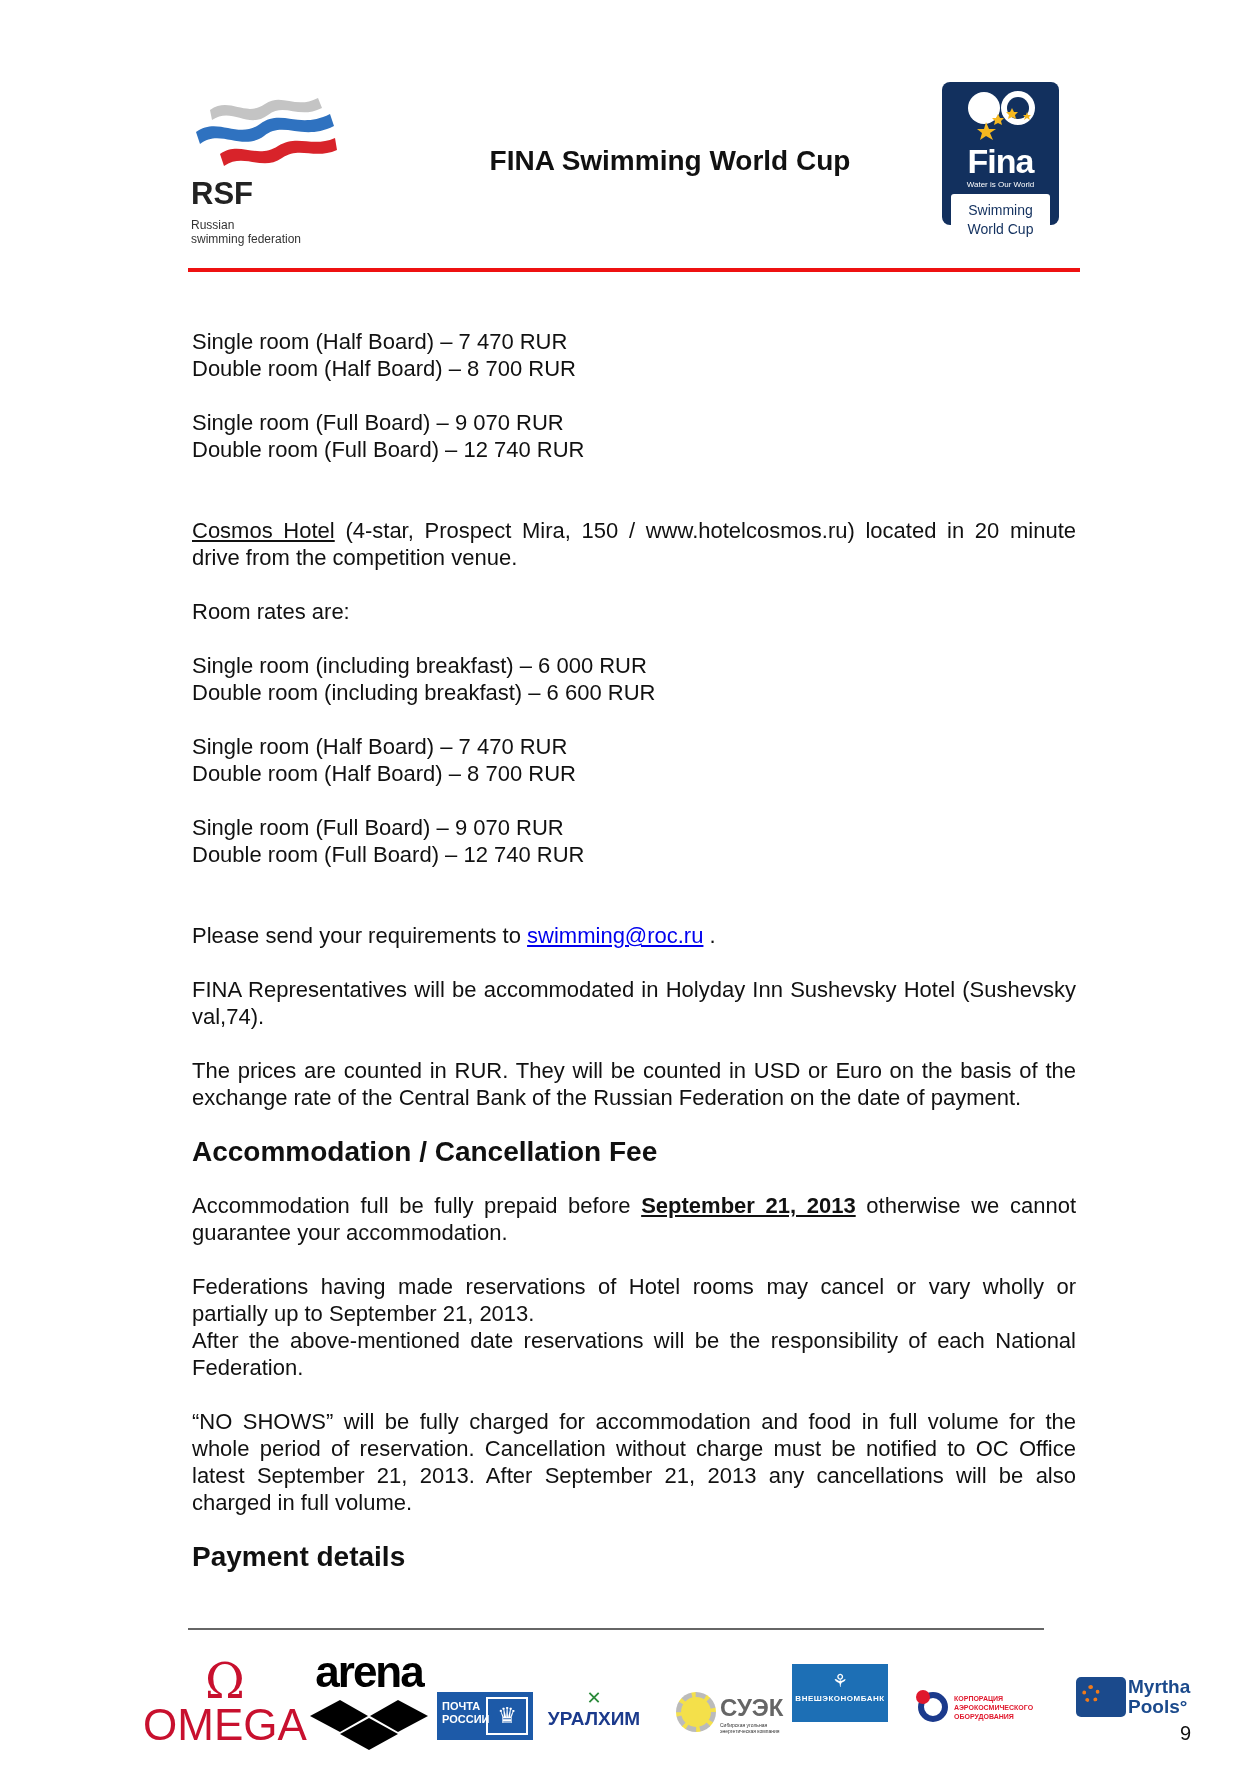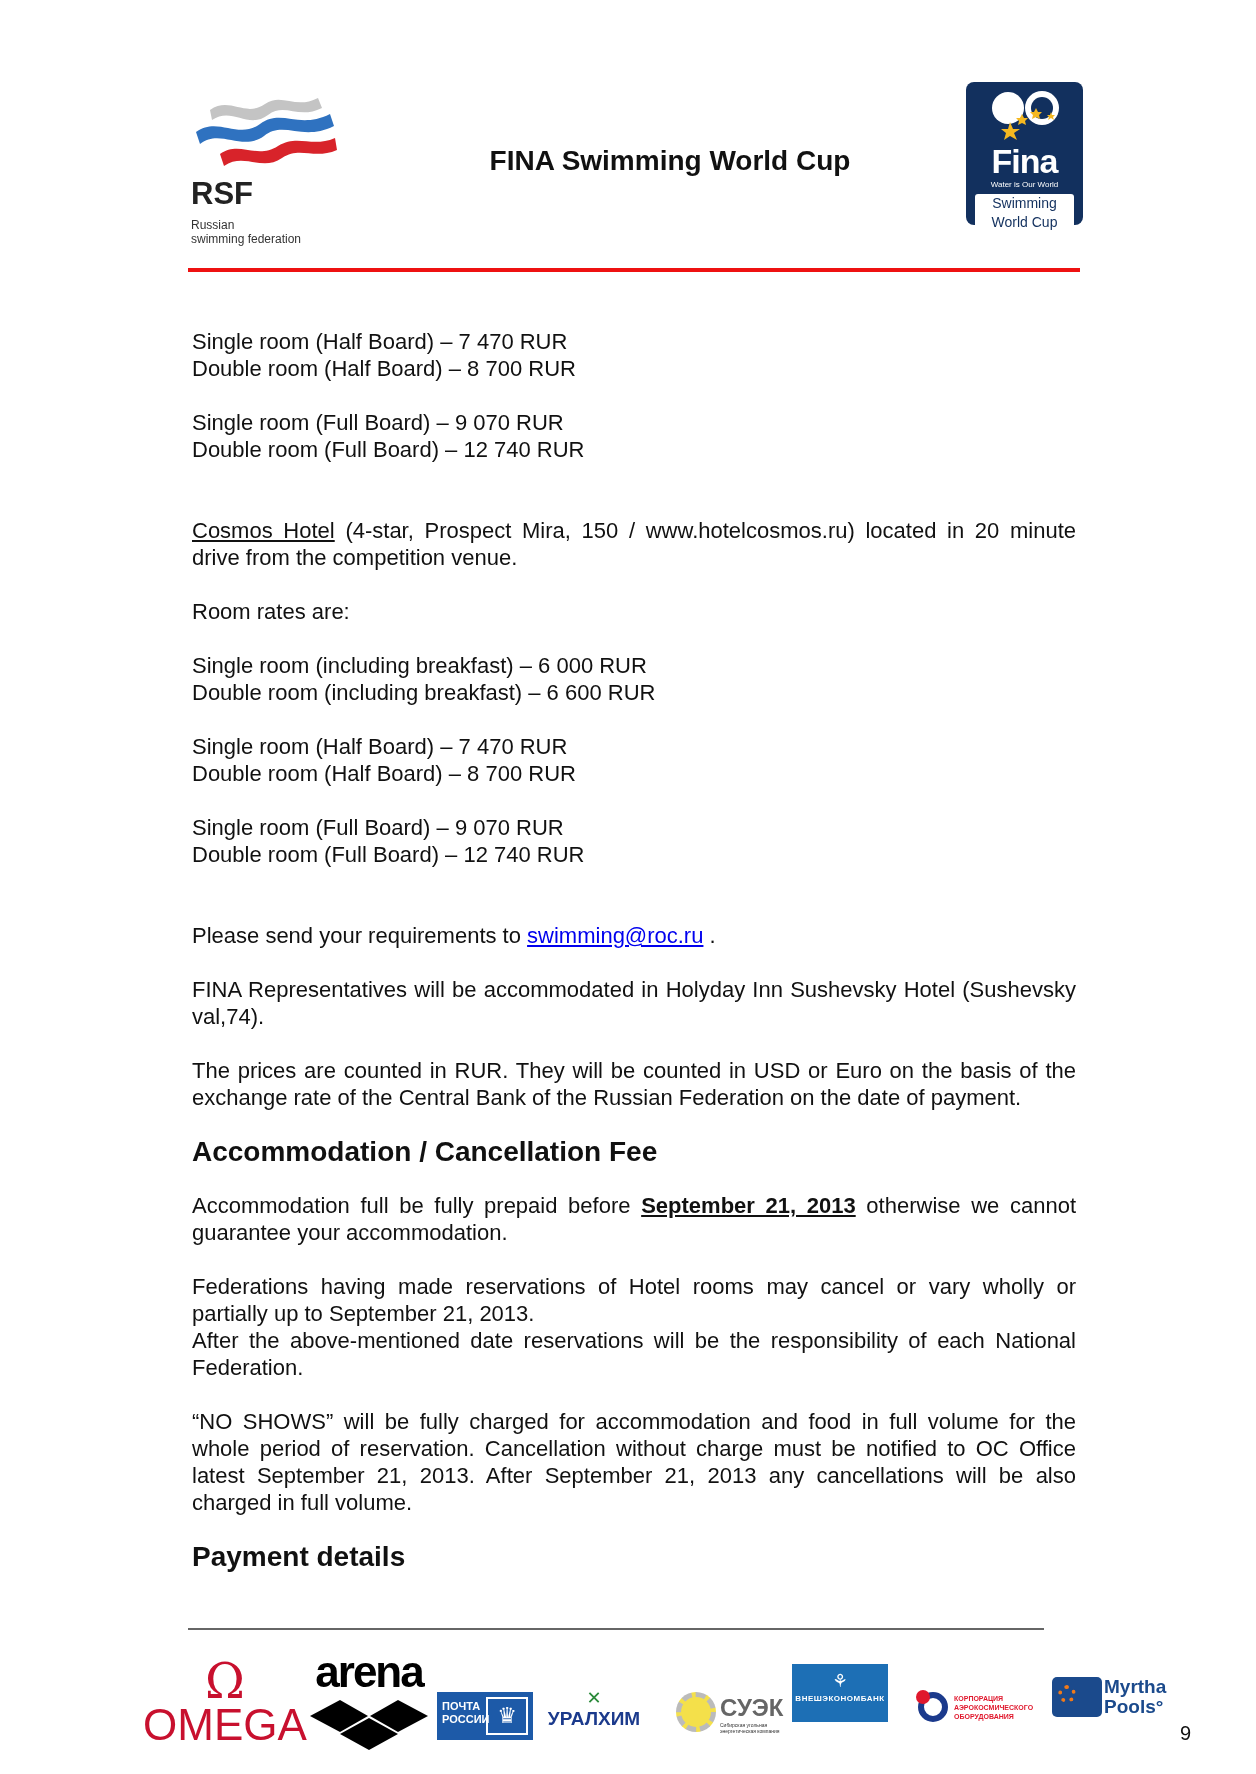--- a/index.html
+++ b/index.html
@@ -7,26 +7,26 @@
          font-family:"Liberation Sans", sans-serif; color:#111; }
   .abs { position:absolute; }
 
   
   #rsf-logo { left:190px; top:88px; width:150px; height:165px; }
   #rsf-abbr { left:191px; top:176px; font-size:31px; font-weight:bold; color:#222; letter-spacing:0px; }
   #rsf-sub { left:191px; top:218px; font-size:12px; line-height:14px; color:#333; }
   #title-block { left:400px; top:145px; width:540px; text-align:center; font-weight:bold; }
   #title-main { font-size:28px; line-height:32px; color:#111; }
   #title-sub1, #title-sub2 { font-size:24px; line-height:30px; color:#111; }
-  #fina-logo { left:966px; top:82px; width:117px; height:143px; background:#12305e; border-radius:8px; }
+  #fina-logo { left:942px; top:82px; width:117px; height:143px; background:#12305e; border-radius:8px; }
   #fina-wordmark { position:absolute; left:0; right:0; top:60px; text-align:center; color:#fff;
                    font-weight:bold; font-size:34px; font-family:"Liberation Sans", sans-serif; letter-spacing:-1px; }
   #fina-tagline { position:absolute; left:0; right:0; top:98px; text-align:center; color:#fff; font-size:8px; }
   #fina-box { position:absolute; left:9px; right:9px; top:112px; height:52px; background:#fff; border-radius:3px;
-              text-align:center; color:#12305e; font-size:14px; line-height:19px; box-sizing:border-box; }
+              text-align:center; color:#12305e; font-size:14px; line-height:19px; padding-top:7px; box-sizing:border-box; }
   #header-rule { left:188px; top:268px; width:892px; height:4px; background:#ee1111; }
 
   
   #content { left:192px; top:328px; width:884px; font-size:22px; line-height:27px; color:#111; }
   .para { margin:0 0 27px 0; text-align:justify; }
   .para.tight { margin-bottom:0; }
   .gap2 { margin-bottom:54px; }
   .line { display:block; }
   .u { text-decoration:underline; }
   .b { font-weight:bold; }
@@ -51,21 +51,21 @@
   #suek .gear { position:absolute; left:0; top:2px; width:40px; height:40px; border-radius:50%; border:5px dashed #bbb; box-sizing:border-box; background:#f4e04a; }
   #suek .word { position:absolute; left:44px; top:4px; font-size:24px; font-weight:bold; color:#666; }
   #suek .sub { position:absolute; left:44px; top:32px; width:60px; height:10px; font-size:5px; color:#333; }
   #veb { left:792px; top:1664px; width:96px; height:58px; background:#1d6fb5; color:#fff; text-align:center; }
   #veb .mark { font-size:18px; line-height:26px; padding-top:4px; }
   #veb .word { font-size:8px; font-weight:bold; letter-spacing:0.5px; }
   #korp { left:918px; top:1688px; width:115px; height:40px; }
   #korp .circ { position:absolute; left:0; top:4px; width:30px; height:30px; border-radius:50%; border:6px solid #1b3a8c; box-sizing:border-box; }
   #korp .dot { position:absolute; left:-2px; top:2px; width:14px; height:14px; border-radius:50%; background:#e0182d; }
   #korp .txt { position:absolute; left:36px; top:6px; font-size:7px; line-height:9px; color:#e0182d; font-weight:bold; }
-  #myrtha { left:1052px; top:1677px; width:118px; height:44px; }
+  #myrtha { left:1076px; top:1677px; width:118px; height:44px; }
   #myrtha .box { position:absolute; left:0; top:0; width:50px; height:40px; background:#1b4a8c; border-radius:5px; }
   #myrtha .sun { position:absolute; left:6px; top:8px; width:18px; height:18px; border-radius:50%; border:4px dotted #f07a1a; box-sizing:border-box; }
   #myrtha .word { position:absolute; left:52px; top:0; font-size:19px; font-weight:bold; line-height:20px; color:#1b4a8c; }
   #page-num { left:1180px; top:1722px; font-size:20px; color:#111; }
 </style>
 </head>
 <body>
 
 <div class="abs" id="rsf-logo">
   <svg width="150" height="90" viewBox="0 0 150 90">

